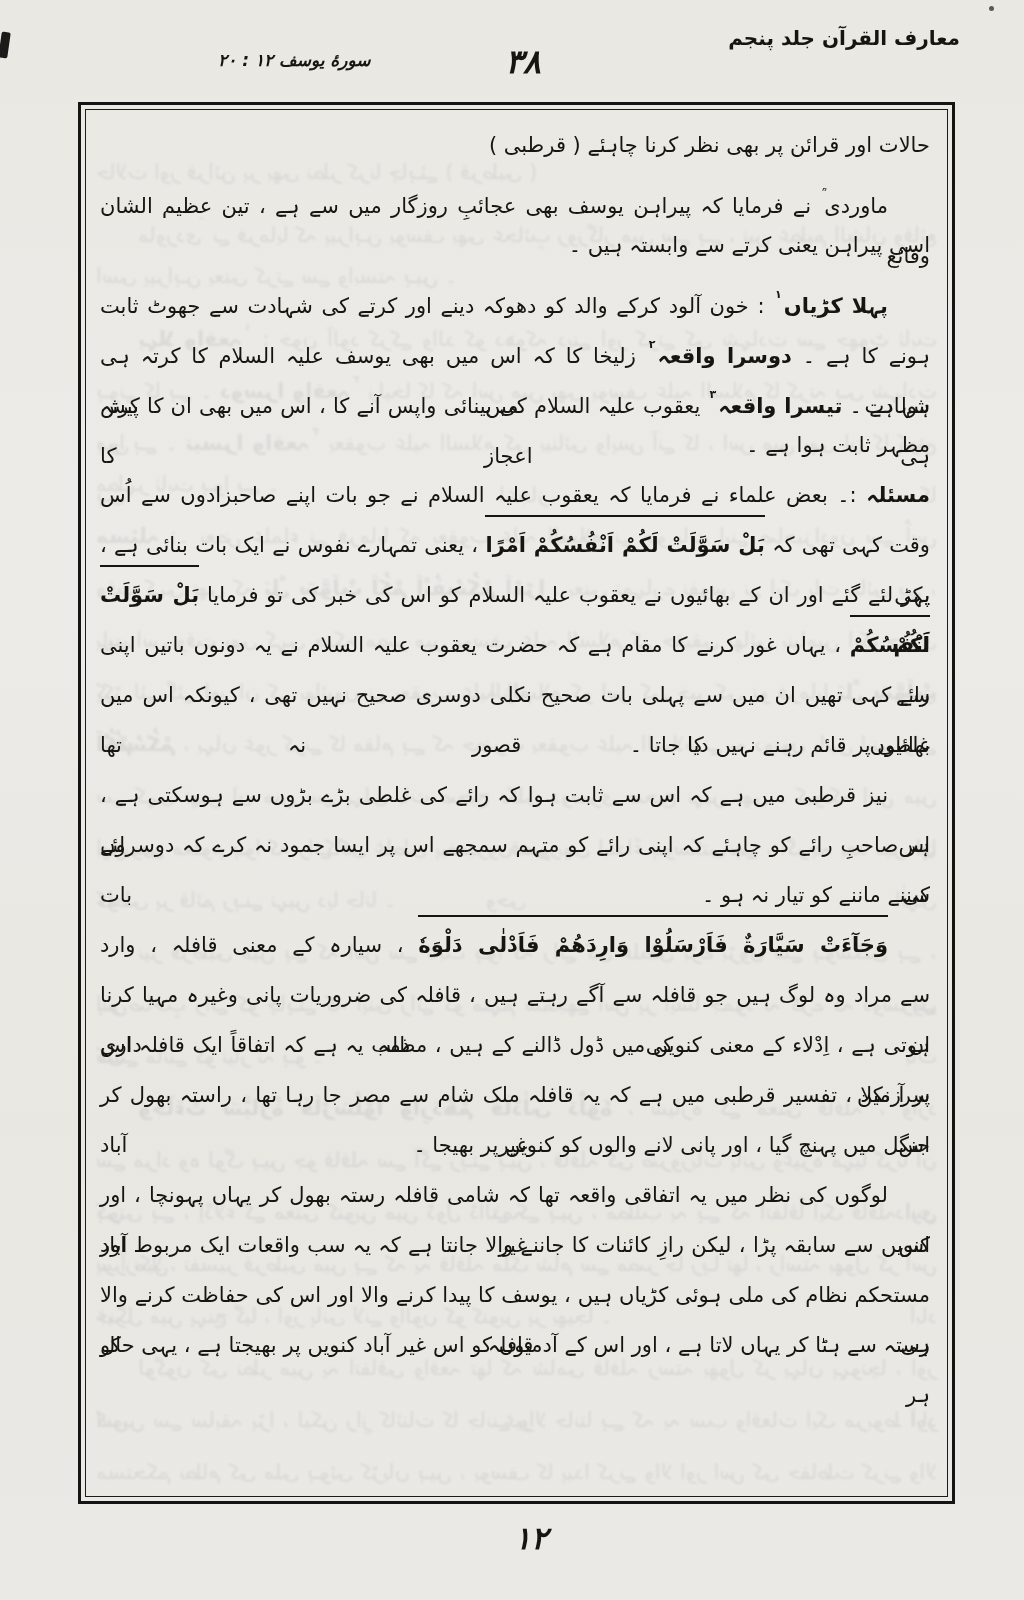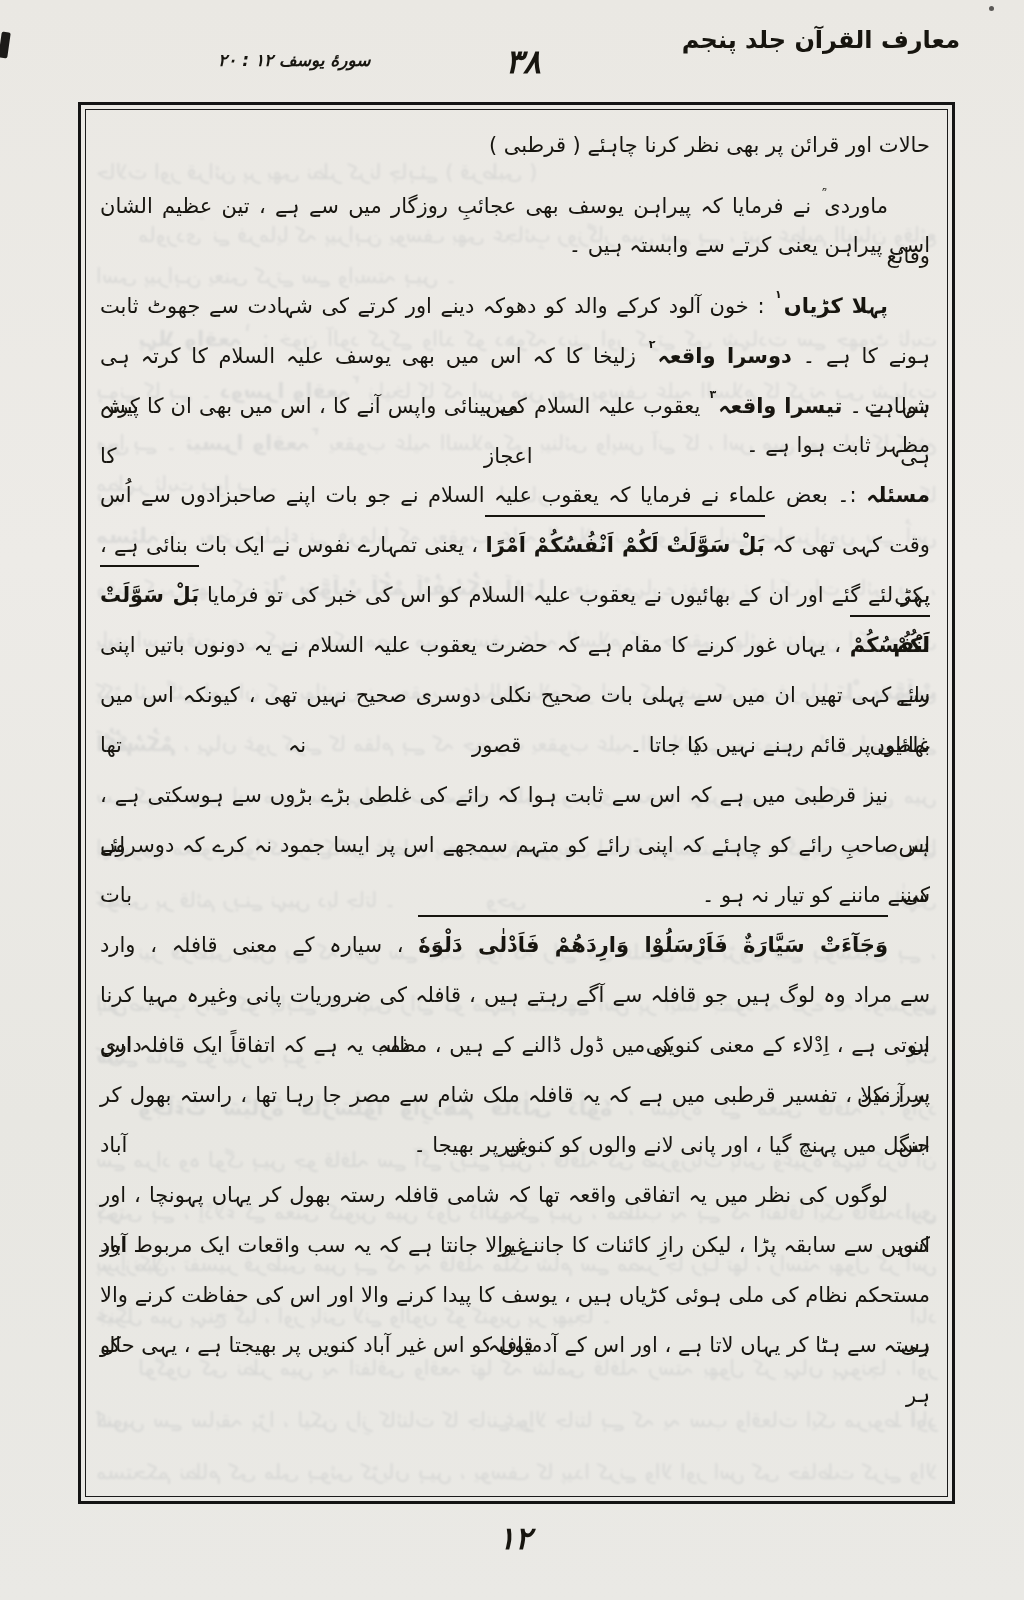--- a/index.html
+++ b/index.html
@@ -2,21 +2,21 @@
 <html lang="ur"><head>
 <meta charset="utf-8">
 <style>
   html,body{margin:0;padding:0;}
   body{
     width:1024px;height:1600px;position:relative;overflow:hidden;
     background:linear-gradient(180deg,#eae8e3 0%,#edebe7 35%,#e8e7e2 70%,#eae9e5 100%);
     font-family:"DejaVu Sans", sans-serif;color:#17150f;
   }
   
-  .book-title{position:absolute;top:26px;right:64px;font-size:24px;font-weight:700;direction:rtl;}
+  .book-title{position:absolute;top:26px;right:64px;font-size:20px;font-weight:700;direction:rtl;}
   .page-num{position:absolute;top:42px;left:468px;width:110px;text-align:center;font-size:33px;font-weight:700;font-style:italic;}
   .surah-ref{position:absolute;top:50px;left:218px;font-size:17px;font-weight:700;direction:rtl;font-style:italic;}
   .artifact{position:absolute;background:#1c1b19;}
   .a1{left:0;top:32px;width:9px;height:26px;border-radius:2px;transform:rotate(8deg);}
   .a2{left:989px;top:6px;width:5px;height:5px;border-radius:50%;opacity:.7;}
   
   .frame{
     position:absolute;left:78px;top:102px;width:863px;height:1388px;
     border:3.5px solid #141414;padding:4px;box-sizing:content-box;
   }
@@ -38,21 +38,21 @@
   .seg.sup{font-size:11px;vertical-align:15px;font-weight:700;margin:0 2px;}
   
   .ghost{
     position:absolute;inset:0;padding:36px 10px 0;direction:rtl;z-index:1;
     transform:scaleX(-1);opacity:.11;filter:blur(1.2px);color:#4f5a68;pointer-events:none;
   }
   .ghost .line{line-height:52px;height:52px;}
   .ghost .seg.q{border-top:none;}
   
   .catchword{
-    position:absolute;top:1520px;left:460px;width:110px;text-align:center;
+    position:absolute;top:1520px;left:476px;width:110px;text-align:center;
     font-size:31px;font-weight:700;font-style:italic;direction:rtl;
   }
 </style>
 </head>
 <body>
 
 <div class="surah-ref">سورۀ یوسف ۱۲ : ۲۰</div>
 <div class="page-num">۳۸</div>
 <div class="book-title">معارف القرآن جلد پنجم</div>
 <div class="artifact a1"></div>

